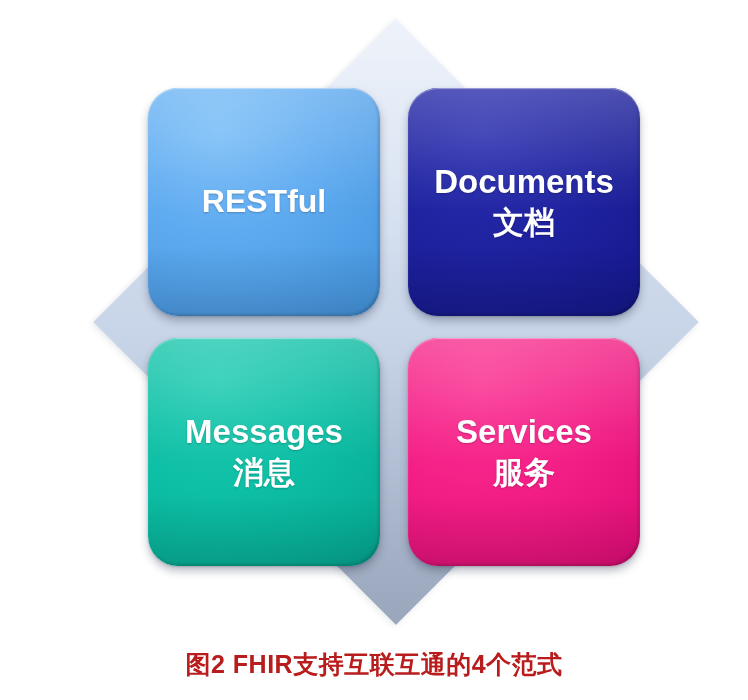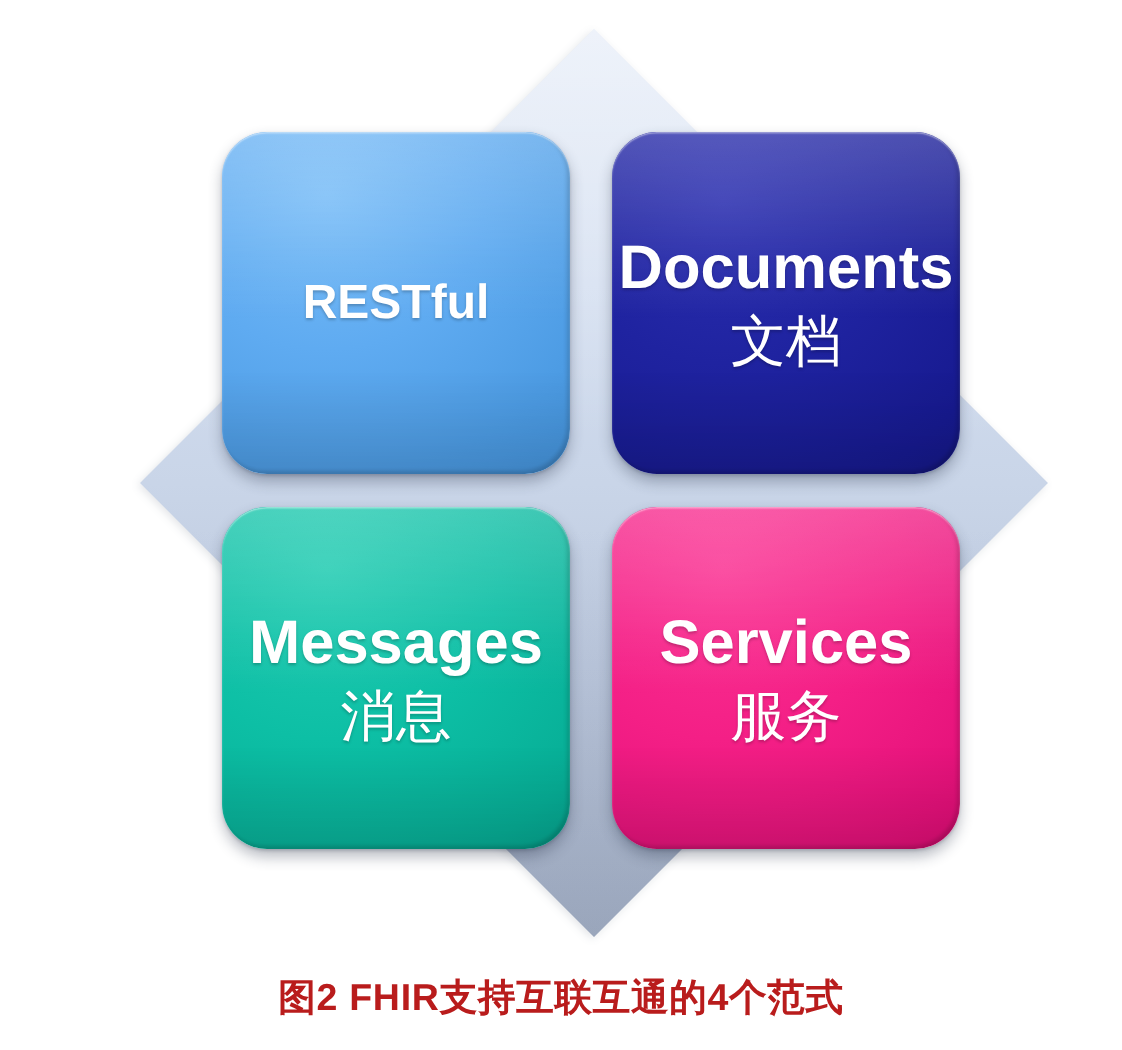--- a/index.html
+++ b/index.html
@@ -122,28 +122,28 @@
 
   .tile-text {
     position: relative;
     z-index: 2;
     text-align: center;
     color: #ffffff;
     line-height: 1.18;
     text-shadow: 0 1px 2px rgba(0,0,0,0.22);
   }
   .label-en {
-    font-size: 41px;
+    font-size: 33px;
     font-weight: bold;
     letter-spacing: 0px;
     display: block;
   }
   .label-zh {
-    font-size: 37px;
-    font-weight: normal;
+    font-size: 31px;
+    font-weight: bold;
     display: block;
     margin-top: 3px;
   }
   
   .tile-restful .label-en { font-size: 32px; }
 
   
   .caption {
     position: absolute;
     left: 0;

